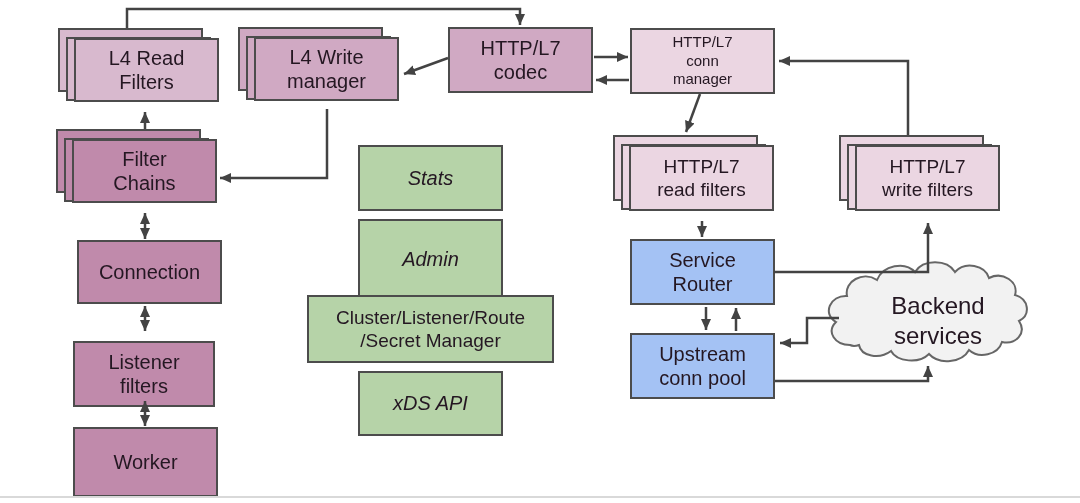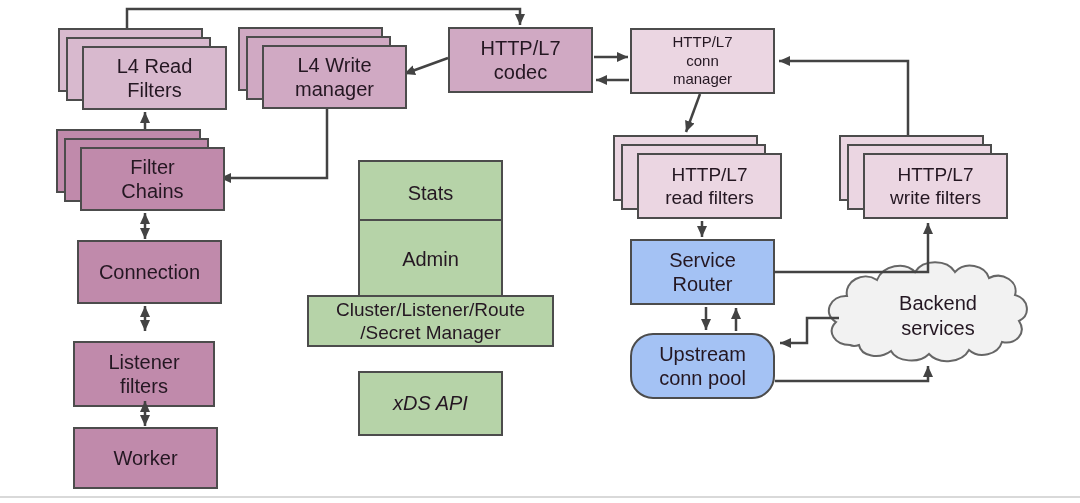--- a/index.html
+++ b/index.html
@@ -14,33 +14,33 @@
   .node,.stack{position:absolute;z-index:2;}
   .plain,.layer{
     border:2px solid var(--border,#4c4c4c);box-sizing:border-box;
     display:flex;align-items:center;justify-content:center;text-align:center;
   }
   .plain{position:absolute;}
   .layer{position:absolute;width:145px;height:64px;}
   .h66 .layer{height:66px;}
   .layer.b2{left:0;top:0;}
   .layer.b1{left:8px;top:9px;}
-  .layer.front{left:16px;top:18px;margin-left:8px;}
+  .layer.front{left:16px;top:10px;}
   .label{white-space:pre-line;font-size:20px;line-height:1.22;}
   .fs19 .label{font-size:19px;}
   .fs15 .label{font-size:15px;line-height:1.25;}
   .c-pink-lightest{background:var(--pink-lightest,#ebd6e2);}
   .c-pink-light{background:var(--pink-light,#d8b9ce);}
   .c-pink-mid{background:var(--pink-mid,#d0a9c3);}
   .c-pink-dark{background:var(--pink-dark,#c08aab);}
   .c-green{background:var(--green,#b6d3a8);}
   .c-blue{background:var(--blue,#a4c2f4);}
   .cloud-label{
     position:absolute;left:848px;top:291px;width:180px;z-index:2;
-    text-align:center;font-size:20px;line-height:1.25;white-space:pre-line;
+    text-align:center;font-size:24px;line-height:1.25;white-space:pre-line;
   }
   .divider{position:absolute;left:0;top:496px;width:1080px;height:2px;background:var(--divider,#d9d9d9);z-index:3;}
 </style>
 </head>
 <body>
 
 <div class="stage">
 
   <svg class="wires" width="1080" height="503" viewBox="0 0 1080 503">
     <defs>
@@ -94,42 +94,42 @@
 
   <div class="plain c-pink-dark" style="left:77px;top:240px;width:145px;height:64px;">
     <span class="label">Connection</span>
   </div>
 
   <div class="plain c-pink-dark" style="left:73px;top:333px;width:142px;height:66px;margin-top:8px;">
     <span class="label">Listener
 filters</span>
   </div>
 
-  <div class="plain c-pink-dark" style="left:73px;top:427px;width:145px;height:62px;">
+  <div class="plain c-pink-dark" style="left:73px;top:427px;width:145px;height:70px;">
     <span class="label">Worker</span>
   </div>
 
   <div class="stack" style="left:238px;top:27px;">
     <div class="layer b2 c-pink-mid"></div>
     <div class="layer b1 c-pink-mid"></div>
     <div class="layer front c-pink-mid">
       <span class="label">L4 Write
 manager</span>
     </div>
   </div>
 
-  <div class="plain c-green" style="left:358px;top:160px;width:145px;height:66px;">
+  <div class="plain c-green" style="left:358px;top:145px;width:145px;height:66px;font-style:italic;">
     <span class="label">Stats</span>
   </div>
 
-  <div class="plain c-green" style="left:358px;top:219px;width:145px;height:81px;">
+  <div class="plain c-green" style="left:358px;top:219px;width:145px;height:81px;font-style:italic;">
     <span class="label">Admin</span>
   </div>
 
-  <div class="plain c-green fs19" style="left:307px;top:295px;width:247px;height:52px;">
+  <div class="plain c-green fs19" style="left:307px;top:295px;width:247px;height:68px;">
     <span class="label">Cluster/Listener/Route
 /Secret Manager</span>
   </div>
 
   <div class="plain c-green" style="left:358px;top:371px;width:145px;height:65px;font-style:italic;">
     <span class="label">xDS API</span>
   </div>
 
   <div class="plain c-pink-mid" style="left:448px;top:27px;width:145px;height:66px;">
     <span class="label">HTTP/L7
@@ -158,21 +158,21 @@
       <span class="label">HTTP/L7
 write filters</span>
     </div>
   </div>
 
   <div class="plain c-blue" style="left:630px;top:239px;width:145px;height:66px;">
     <span class="label">Service
 Router</span>
   </div>
 
-  <div class="plain c-blue" style="left:630px;top:333px;width:145px;height:66px;border-radius:23px;">
+  <div class="plain c-blue" style="left:630px;top:333px;width:145px;height:66px;">
     <span class="label">Upstream
 conn pool</span>
   </div>
 
   <div class="cloud-label">Backend
 services</div>
 
   <div class="divider"></div>
 </div>
 

